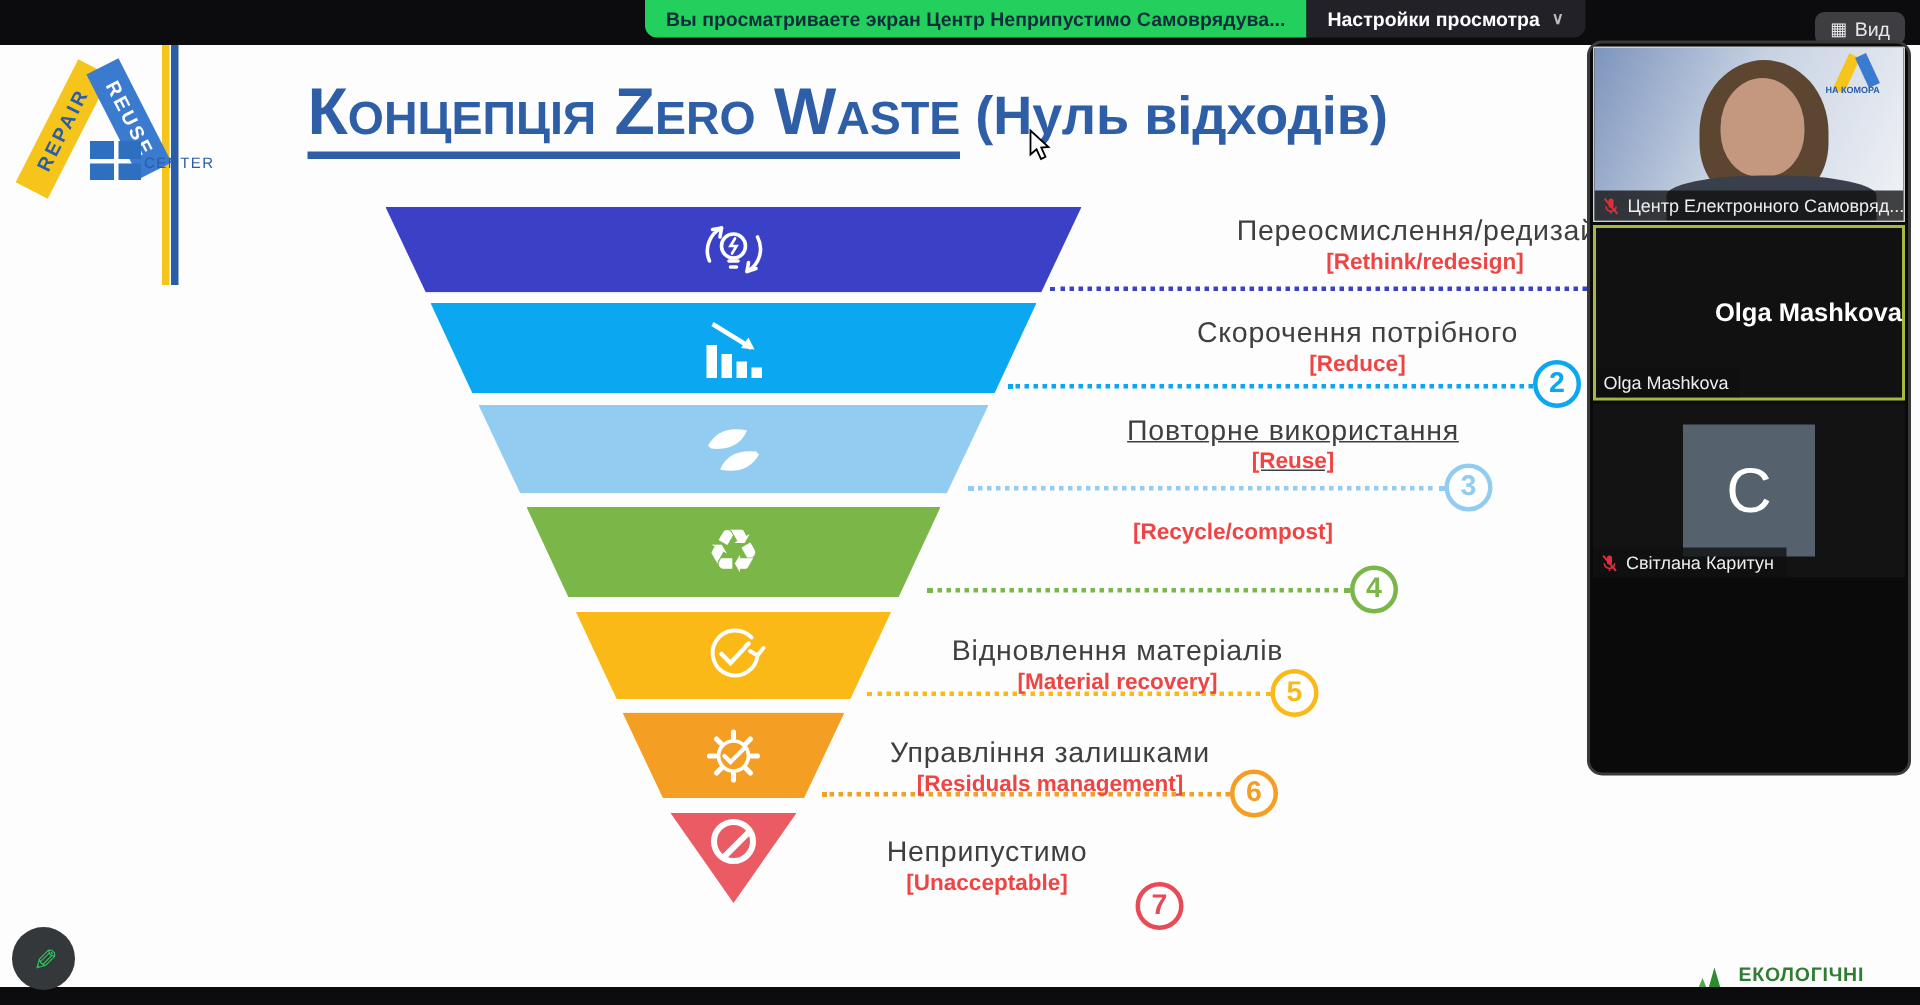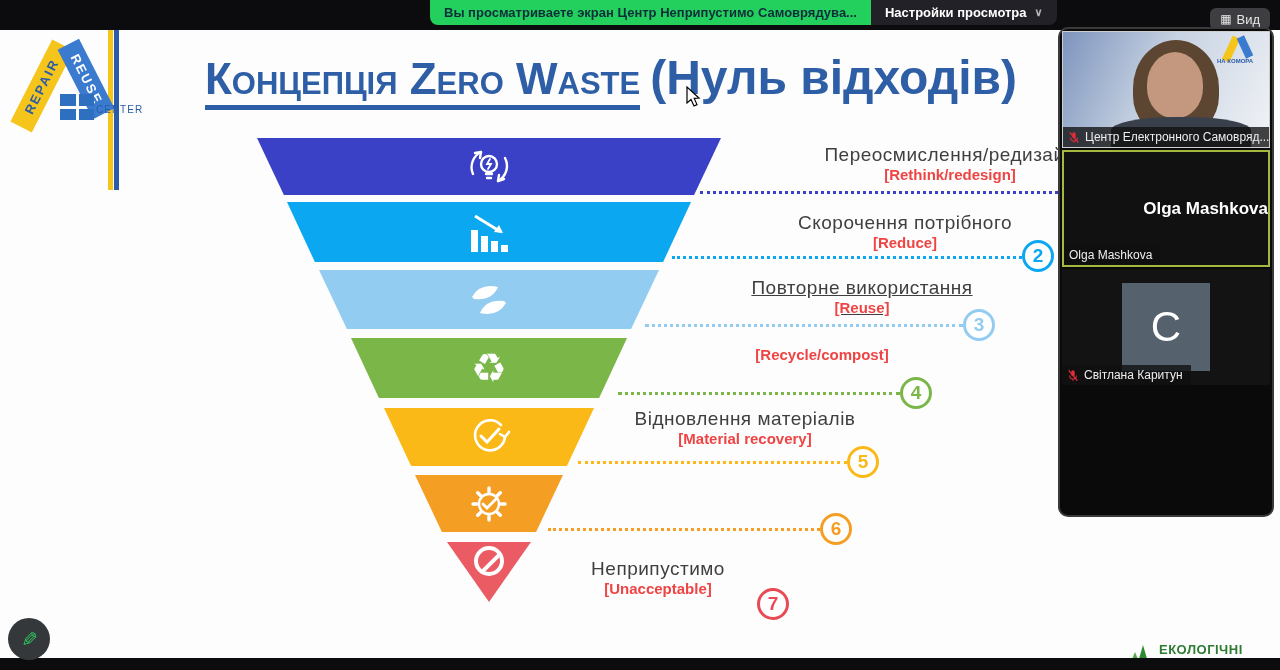--- a/index.html
+++ b/index.html
@@ -29,21 +29,21 @@
   .leg-blue span { transform:rotate(90deg); white-space:nowrap; }
   .win { position:absolute; left:44px; top:56px; width:34px; height:26px; display:grid; grid-template-columns:1fr 1fr; grid-template-rows:1fr 1fr; gap:3px; }
   .win div { background:#2f6fc0; }
   .logo-center { position:absolute; left:80px; top:66px; color:#2b5ca8; font-size:10px; letter-spacing:1px; }
   .stripe-y { position:absolute; left:108px; top:30px; width:5px; height:160px; background:#f6c51c; z-index:4; }
   .stripe-b { position:absolute; left:114px; top:30px; width:5px; height:160px; background:#2b5ca8; z-index:4; }
 
   
   .title { position:absolute; left:205px; top:50px; white-space:nowrap; color:#2e5ea6; z-index:3; }
   .title-main { font-size:44px; font-weight:bold; font-variant:small-caps; letter-spacing:0px; border-bottom:5px solid #2e5ea6; padding-bottom:2px; }
-  .title-rest { font-size:48px; font-weight:600; margin-left:10px; }
+  .title-rest { font-size:36px; font-weight:600; margin-left:10px; }
   .cursor { position:absolute; left:685px; top:86px; z-index:35; }
 
   
   .lvl { position:absolute; display:flex; align-items:center; justify-content:center; z-index:2; }
   .lvl svg { display:block; }
   .l1 { left:257px; top:138px; width:464px; height:57px; background:#3a41c6; clip-path:polygon(0 0,100% 0,94.2% 100%,5.8% 100%); }
   .l2 { left:287px; top:202px; width:404px; height:60px; background:#0ba7f1; clip-path:polygon(0 0,100% 0,93.1% 100%,6.9% 100%); }
   .l3 { left:319px; top:270px; width:340px; height:59px; background:#93ccf1; clip-path:polygon(0 0,100% 0,91.8% 100%,8.2% 100%); }
   .l4 { left:351px; top:338px; width:276px; height:60px; background:#7ab648; clip-path:polygon(0 0,100% 0,89.9% 100%,10.1% 100%); }
   .l5 { left:384px; top:408px; width:210px; height:58px; background:#fbb917; clip-path:polygon(0 0,100% 0,87.1% 100%,12.9% 100%); }
@@ -220,23 +220,27 @@
     <div class="ua">Скорочення потрібного</div>
     <div class="en">[Reduce]</div>
   </div>
   <div class="flabel" style="left:662px; top:277px; width:400px;text-decoration:underline;">
     <div class="ua">Повторне використання</div>
     <div class="en">[Reuse]</div>
   </div>
   <div class="flabel" style="left:622px; top:346px; width:400px;">
     <div class="en">[Recycle/compost]</div>
   </div>
-  <div class="flabel" style="left:545px; top:408px; width:400px;">
+  <div class="flabel" style="left:545px; top:424px; width:400px;">
     <div class="ua">Відновлення матеріалів</div>
     <div class="en">[Material recovery]</div>
+  </div>
+  <div class="flabel" style="left:500px; top:492px; width:400px;">
+    <div class="ua">Управління залишками</div>
+    <div class="en">[Residuals management]</div>
   </div>
   <div class="flabel" style="left:458px; top:558px; width:400px;">
     <div class="ua">Неприпустимо</div>
     <div class="en">[Unacceptable]</div>
   </div>
 
   <div class="panel">
 
 
     <div class="tile t2">

